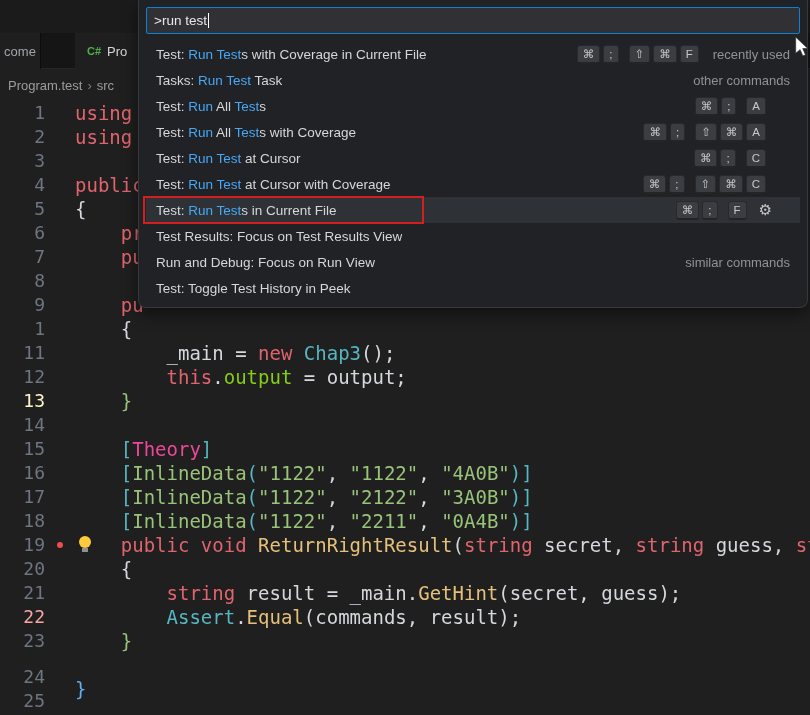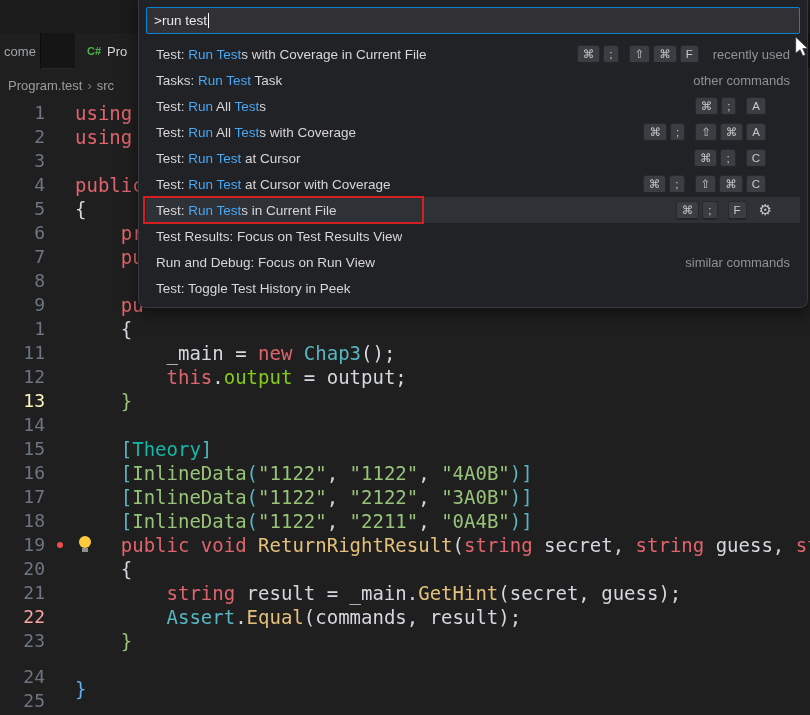--- a/index.html
+++ b/index.html
@@ -111,21 +111,21 @@
     <div class="cl"><span style="color: rgb(212, 215, 221);">{</span></div>
     <div class="cl"><span style="color: rgb(212, 215, 221);">    </span><span style="color: rgb(224, 100, 109);">pr</span></div>
     <div class="cl"><span style="color: rgb(212, 215, 221);">    </span><span style="color: rgb(224, 100, 109);">pu</span></div>
     <div class="cl"></div>
     <div class="cl"><span style="color: rgb(212, 215, 221);">    </span><span style="color: rgb(224, 100, 109);">pu</span></div>
     <div class="cl"><span style="color: rgb(212, 215, 221);">    {</span></div>
     <div class="cl"><span style="color: rgb(212, 215, 221);">        _main = </span><span style="color: rgb(224, 100, 109);">new</span><span style="color: rgb(212, 215, 221);"> </span><span style="color: rgb(86, 182, 194);">Chap3</span><span style="color: rgb(212, 215, 221);">();</span></div>
     <div class="cl"><span style="color: rgb(212, 215, 221);">        </span><span style="color: rgb(224, 100, 109);">this</span><span style="color: rgb(212, 215, 221);">.</span><span style="color: #84cc16;">output</span><span style="color: rgb(212, 215, 221);"> = output;</span></div>
     <div class="cl"><span style="color: rgb(152, 195, 121);">    }</span></div>
     <div class="cl"></div>
-    <div class="cl"><span style="color: rgb(212, 215, 221);">    </span><span style="color: rgb(86, 182, 194);">[</span><span style="color: #14b8a6;">Theory</span><span style="color: rgb(86, 182, 194);">]</span></div>
+    <div class="cl"><span style="color: rgb(212, 215, 221);">    </span><span style="color: rgb(86, 182, 194);">[</span><span style="color: #ec4899;">Theory</span><span style="color: rgb(86, 182, 194);">]</span></div>
     <div class="cl"><span style="color: rgb(212, 215, 221);">    </span><span style="color: rgb(86, 182, 194);">[</span><span style="color: rgb(152, 195, 121);">InlineData</span><span style="color: rgb(86, 182, 194);">(</span><span style="color: rgb(152, 195, 121);">"1122"</span><span style="color: rgb(212, 215, 221);">, </span><span style="color: rgb(152, 195, 121);">"1122"</span><span style="color: rgb(212, 215, 221);">, </span><span style="color: rgb(152, 195, 121);">"4A0B"</span><span style="color: rgb(86, 182, 194);">)]</span></div>
     <div class="cl"><span style="color: rgb(212, 215, 221);">    </span><span style="color: rgb(86, 182, 194);">[</span><span style="color: rgb(152, 195, 121);">InlineData</span><span style="color: rgb(86, 182, 194);">(</span><span style="color: rgb(152, 195, 121);">"1122"</span><span style="color: rgb(212, 215, 221);">, </span><span style="color: rgb(152, 195, 121);">"2122"</span><span style="color: rgb(212, 215, 221);">, </span><span style="color: rgb(152, 195, 121);">"3A0B"</span><span style="color: rgb(86, 182, 194);">)]</span></div>
     <div class="cl"><span style="color: rgb(212, 215, 221);">    </span><span style="color: rgb(86, 182, 194);">[</span><span style="color: rgb(152, 195, 121);">InlineData</span><span style="color: rgb(86, 182, 194);">(</span><span style="color: rgb(152, 195, 121);">"1122"</span><span style="color: rgb(212, 215, 221);">, </span><span style="color: rgb(152, 195, 121);">"2211"</span><span style="color: rgb(212, 215, 221);">, </span><span style="color: rgb(152, 195, 121);">"0A4B"</span><span style="color: rgb(86, 182, 194);">)]</span></div>
     <div class="cl"><span style="color: rgb(212, 215, 221);">    </span><span style="color: rgb(224, 100, 109);">public</span><span style="color: rgb(212, 215, 221);"> </span><span style="color: rgb(224, 100, 109);">void</span><span style="color: rgb(212, 215, 221);"> </span><span style="color: rgb(229, 192, 123);">ReturnRightResult</span><span style="color: rgb(212, 215, 221);">(</span><span style="color: rgb(224, 100, 109);">string</span><span style="color: rgb(212, 215, 221);"> secret, </span><span style="color: rgb(224, 100, 109);">string</span><span style="color: rgb(212, 215, 221);"> guess, </span><span style="color: rgb(224, 100, 109);">str</span></div>
     <div class="cl"><span style="color: rgb(212, 215, 221);">    {</span></div>
     <div class="cl"><span style="color: rgb(212, 215, 221);">        </span><span style="color: rgb(224, 100, 109);">string</span><span style="color: rgb(212, 215, 221);"> result = _main.</span><span style="color: rgb(229, 192, 123);">GetHint</span><span style="color: rgb(212, 215, 221);">(secret, guess);</span></div>
     <div class="cl"><span style="color: rgb(212, 215, 221);">        </span><span style="color: rgb(86, 182, 194);">Assert</span><span style="color: rgb(212, 215, 221);">.</span><span style="color: rgb(229, 192, 123);">Equal</span><span style="color: rgb(212, 215, 221);">(commands, result);</span></div>
     <div class="cl"><span style="color: rgb(152, 195, 121);">    }</span></div>
     <div class="cl"></div>
     <div class="cl"><span style="color: rgb(97, 175, 239);">}</span></div>

